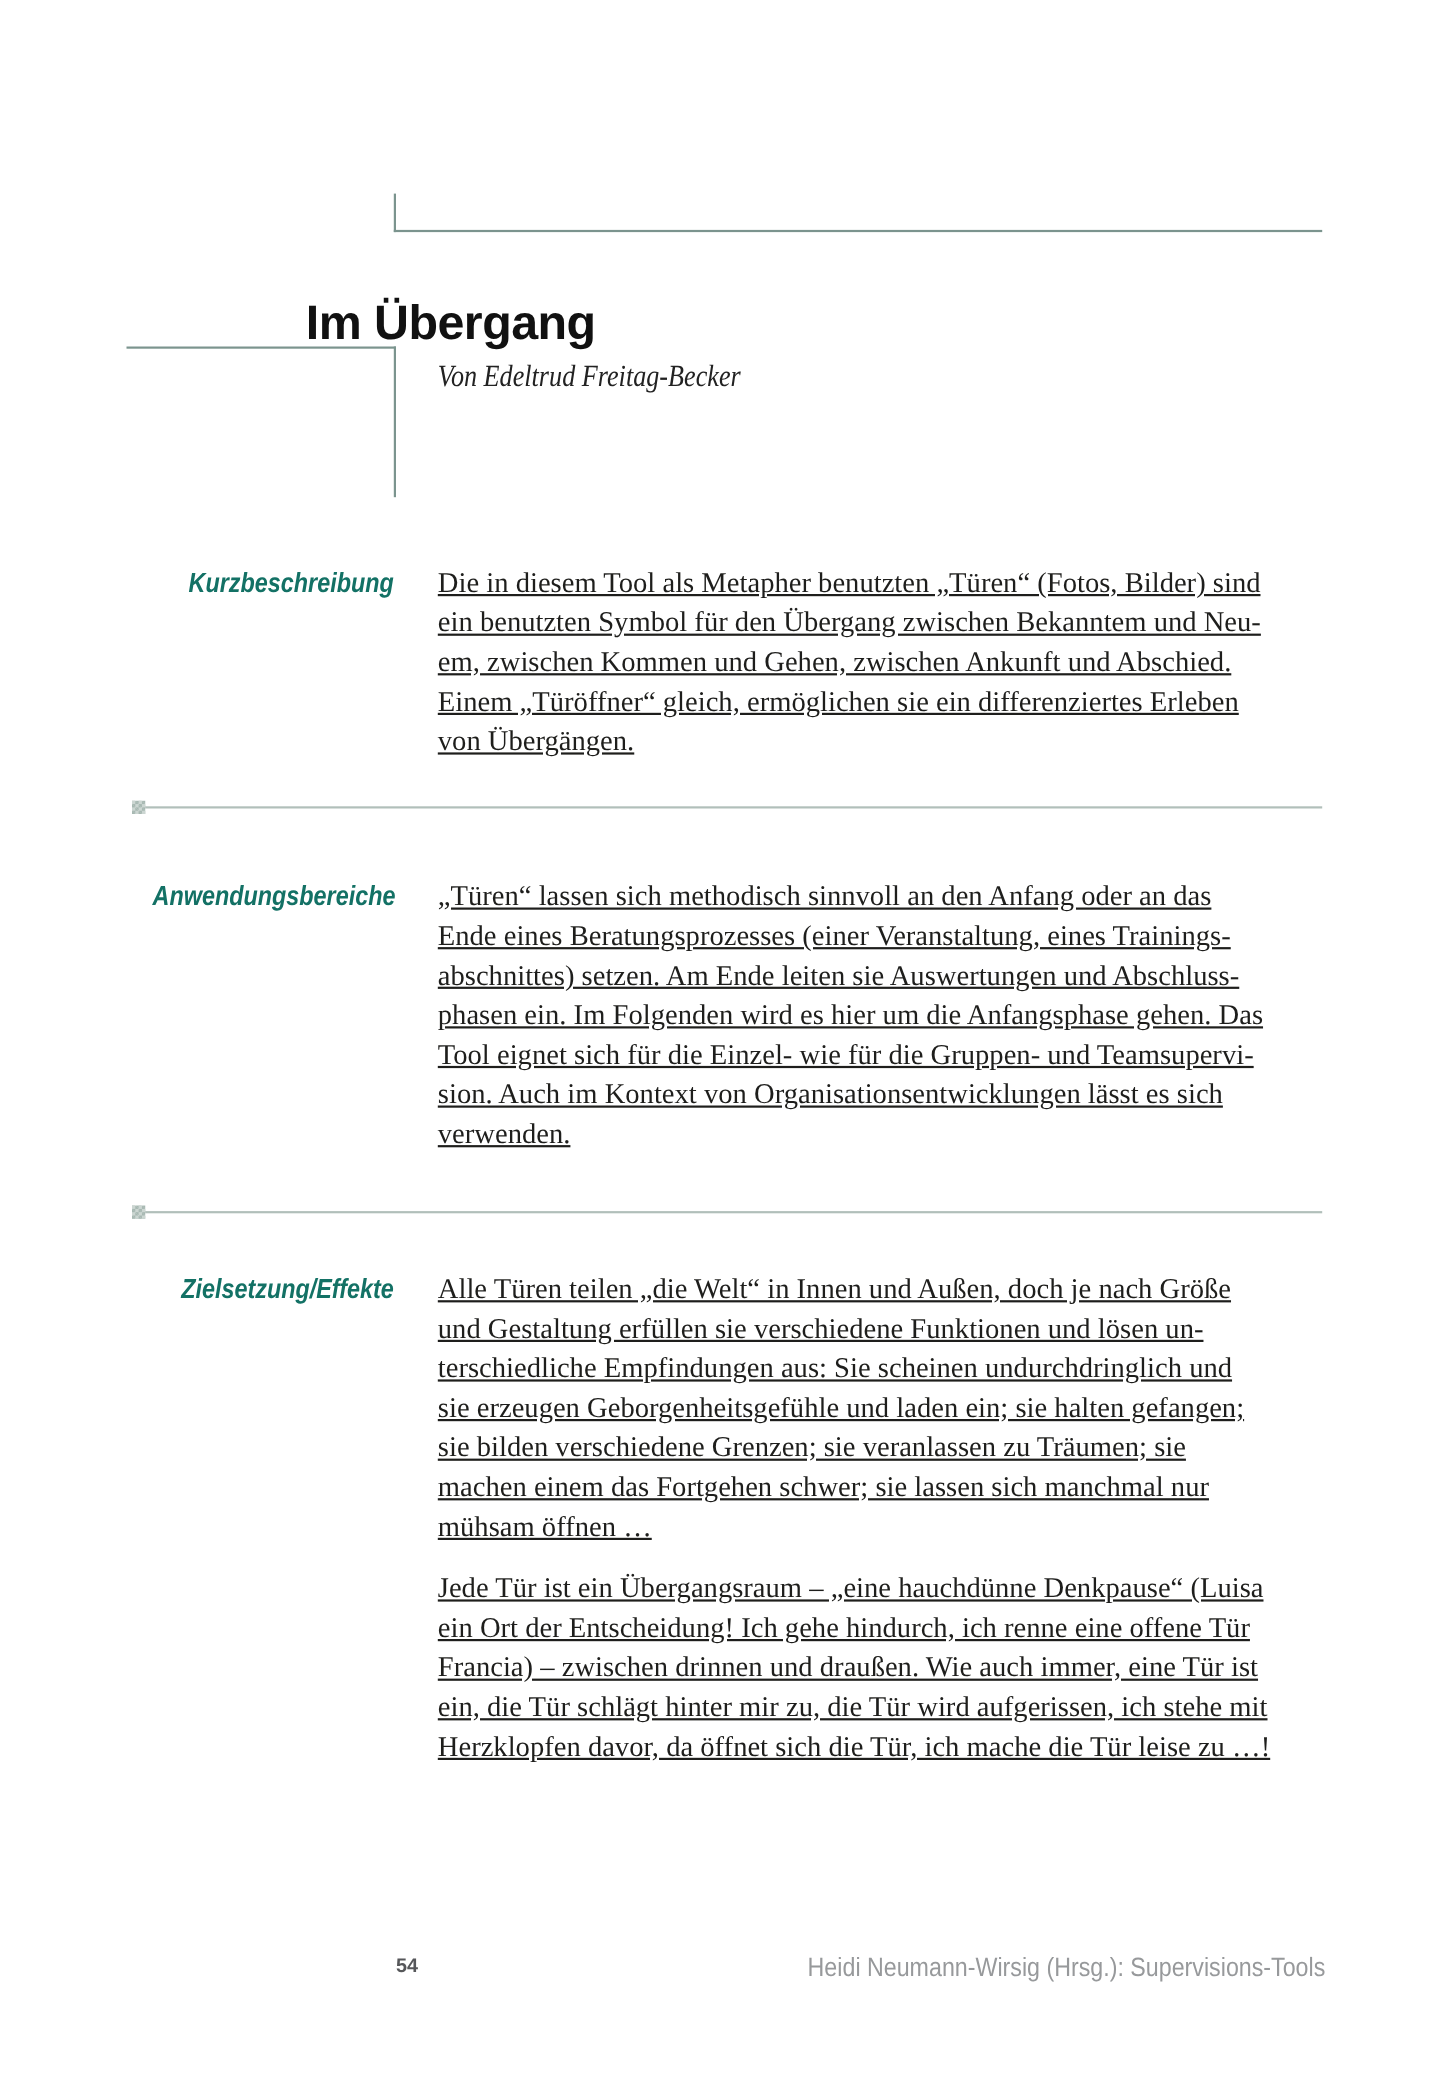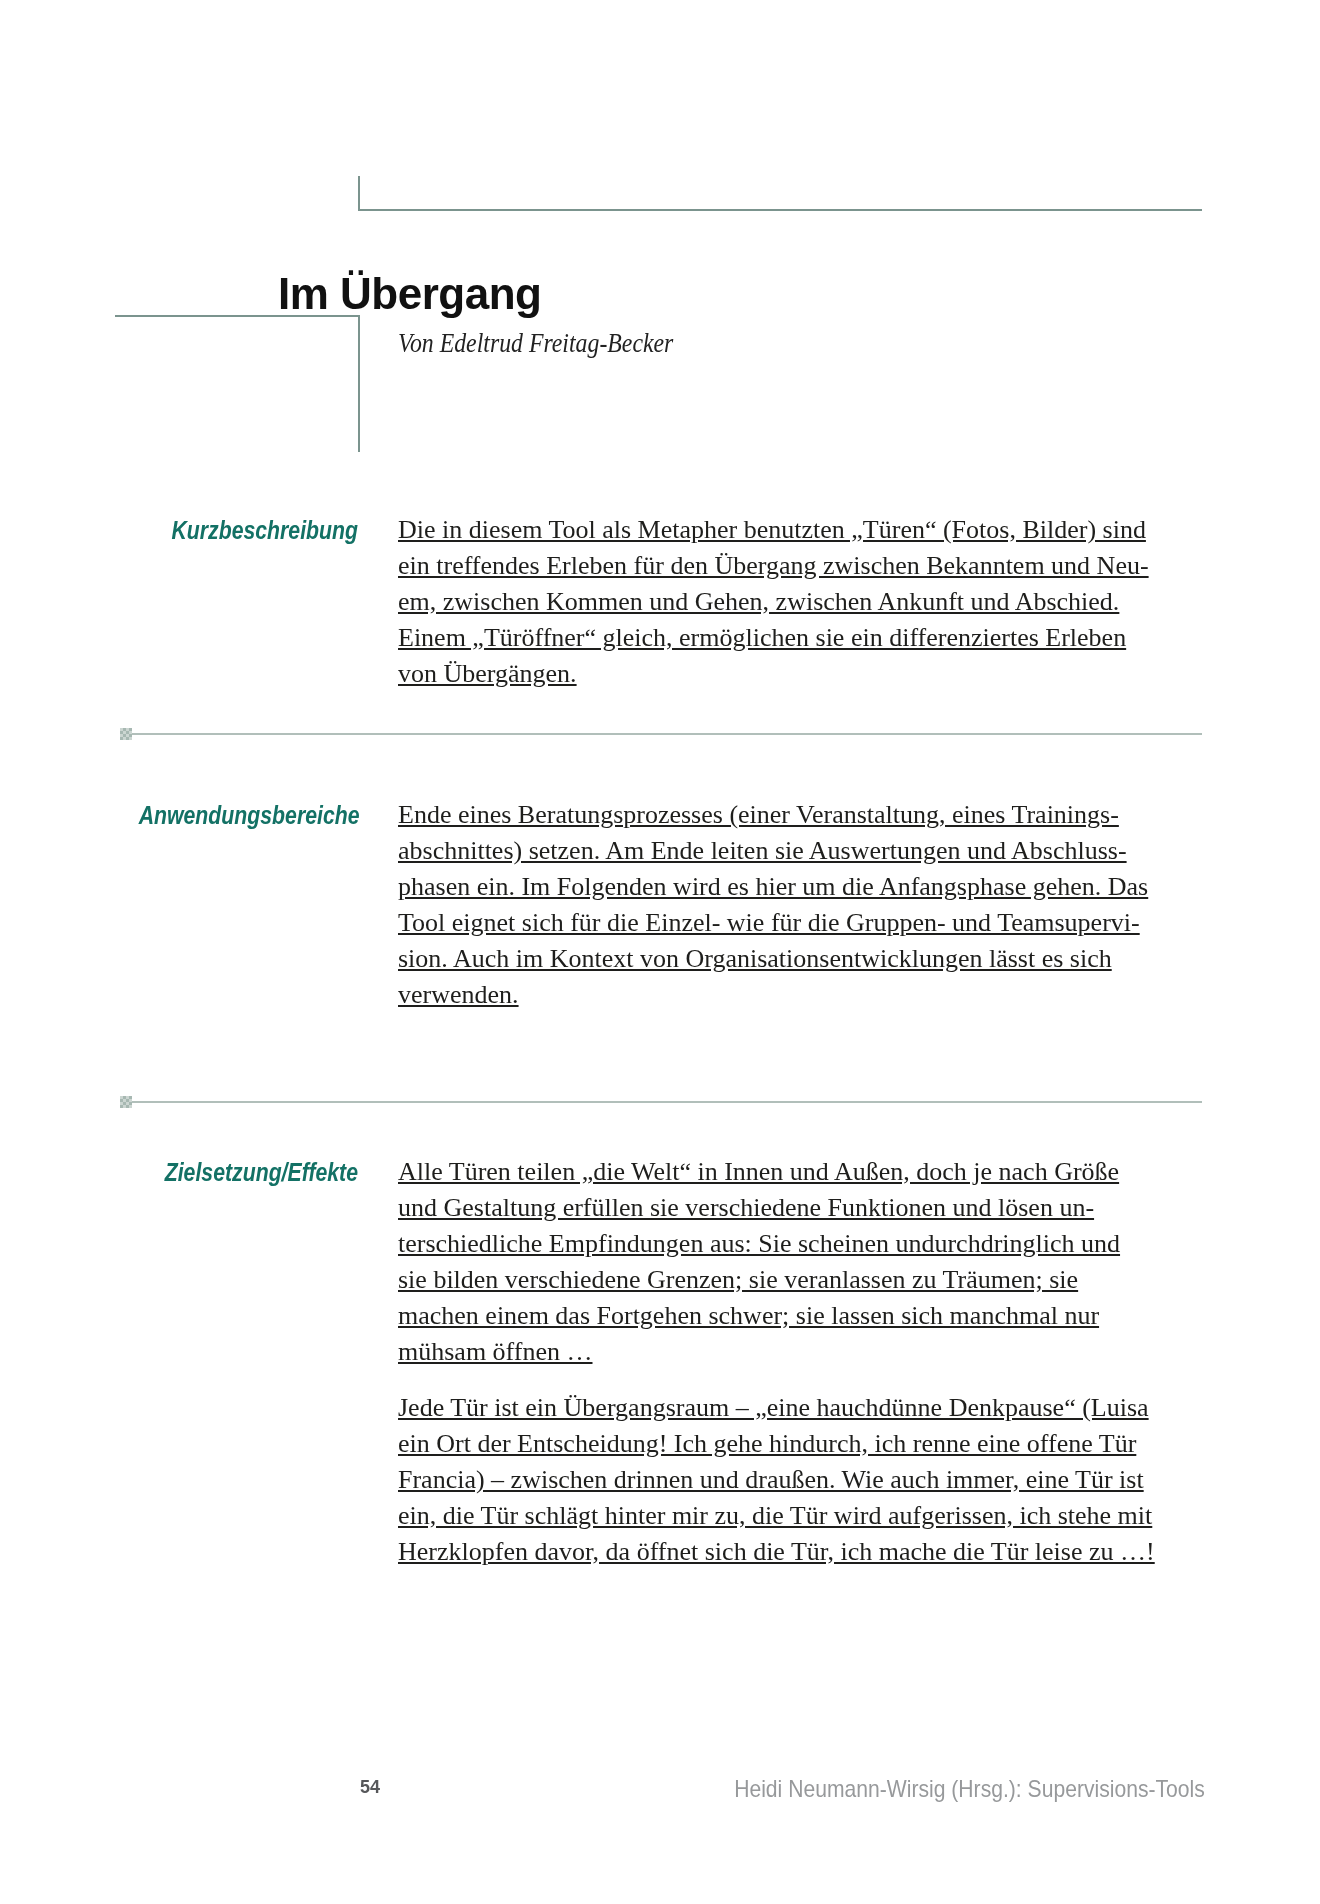--- a/index.html
+++ b/index.html
@@ -99,55 +99,57 @@
   <div class="rule bracket-h"></div>
   <div class="rule bracket-v"></div>
 
   <div class="byline">Von Edeltrud Freitag-Becker</div>
 
   <div class="section s1">
     <div class="section-label">Kurzbeschreibung</div>
     <div class="section-body">
       <div class="para">
           <div class="body-line">Die in diesem Tool als Metapher benutzten „Türen“ (Fotos, Bilder) sind</div>
-          <div class="body-line">ein treffendes Erleben für den Übergang zwischen Bekanntem und Neu-</div>
+          <div class="body-line">ein benutzten Symbol für den Übergang zwischen Bekanntem und Neu-</div>
           <div class="body-line">em, zwischen Kommen und Gehen, zwischen Ankunft und Abschied.</div>
           <div class="body-line">Einem „Türöffner“ gleich, ermöglichen sie ein differenziertes Erleben</div>
           <div class="body-line">von Übergängen.</div>
         </div>
     </div>
   </div>
 
   <div class="divider-square d1-square"></div>
   <div class="divider-line d1-line"></div>
 
   <div class="section s2">
     <div class="section-label">Anwendungsbereiche</div>
     <div class="section-body">
       <div class="para">
+          <div class="body-line">„Türen“ lassen sich methodisch sinnvoll an den Anfang oder an das</div>
           <div class="body-line">Ende eines Beratungsprozesses (einer Veranstaltung, eines Trainings-</div>
           <div class="body-line">abschnittes) setzen. Am Ende leiten sie Auswertungen und Abschluss-</div>
           <div class="body-line">phasen ein. Im Folgenden wird es hier um die Anfangsphase gehen. Das</div>
           <div class="body-line">Tool eignet sich für die Einzel- wie für die Gruppen- und Teamsupervi-</div>
           <div class="body-line">sion. Auch im Kontext von Organisationsentwicklungen lässt es sich</div>
           <div class="body-line">verwenden.</div>
         </div>
     </div>
   </div>
 
   <div class="divider-square d2-square"></div>
   <div class="divider-line d2-line"></div>
 
   <div class="section s3">
     <div class="section-label">Zielsetzung/Effekte</div>
     <div class="section-body">
       <div class="para">
           <div class="body-line">Alle Türen teilen „die Welt“ in Innen und Außen, doch je nach Größe</div>
           <div class="body-line">und Gestaltung erfüllen sie verschiedene Funktionen und lösen un-</div>
           <div class="body-line">terschiedliche Empfindungen aus: Sie scheinen undurchdringlich und</div>
+          <div class="body-line">sie erzeugen Geborgenheitsgefühle und laden ein; sie halten gefangen;</div>
           <div class="body-line">sie bilden verschiedene Grenzen; sie veranlassen zu Träumen; sie</div>
           <div class="body-line">machen einem das Fortgehen schwer; sie lassen sich manchmal nur</div>
           <div class="body-line">mühsam öffnen …</div>
         </div>
       <div class="para">
           <div class="body-line">Jede Tür ist ein Übergangsraum – „eine hauchdünne Denkpause“ (Luisa</div>
           <div class="body-line">ein Ort der Entscheidung! Ich gehe hindurch, ich renne eine offene Tür</div>
           <div class="body-line">Francia) – zwischen drinnen und draußen. Wie auch immer, eine Tür ist</div>
           <div class="body-line">ein, die Tür schlägt hinter mir zu, die Tür wird aufgerissen, ich stehe mit</div>
           <div class="body-line">Herzklopfen davor, da öffnet sich die Tür, ich mache die Tür leise zu …!</div>

